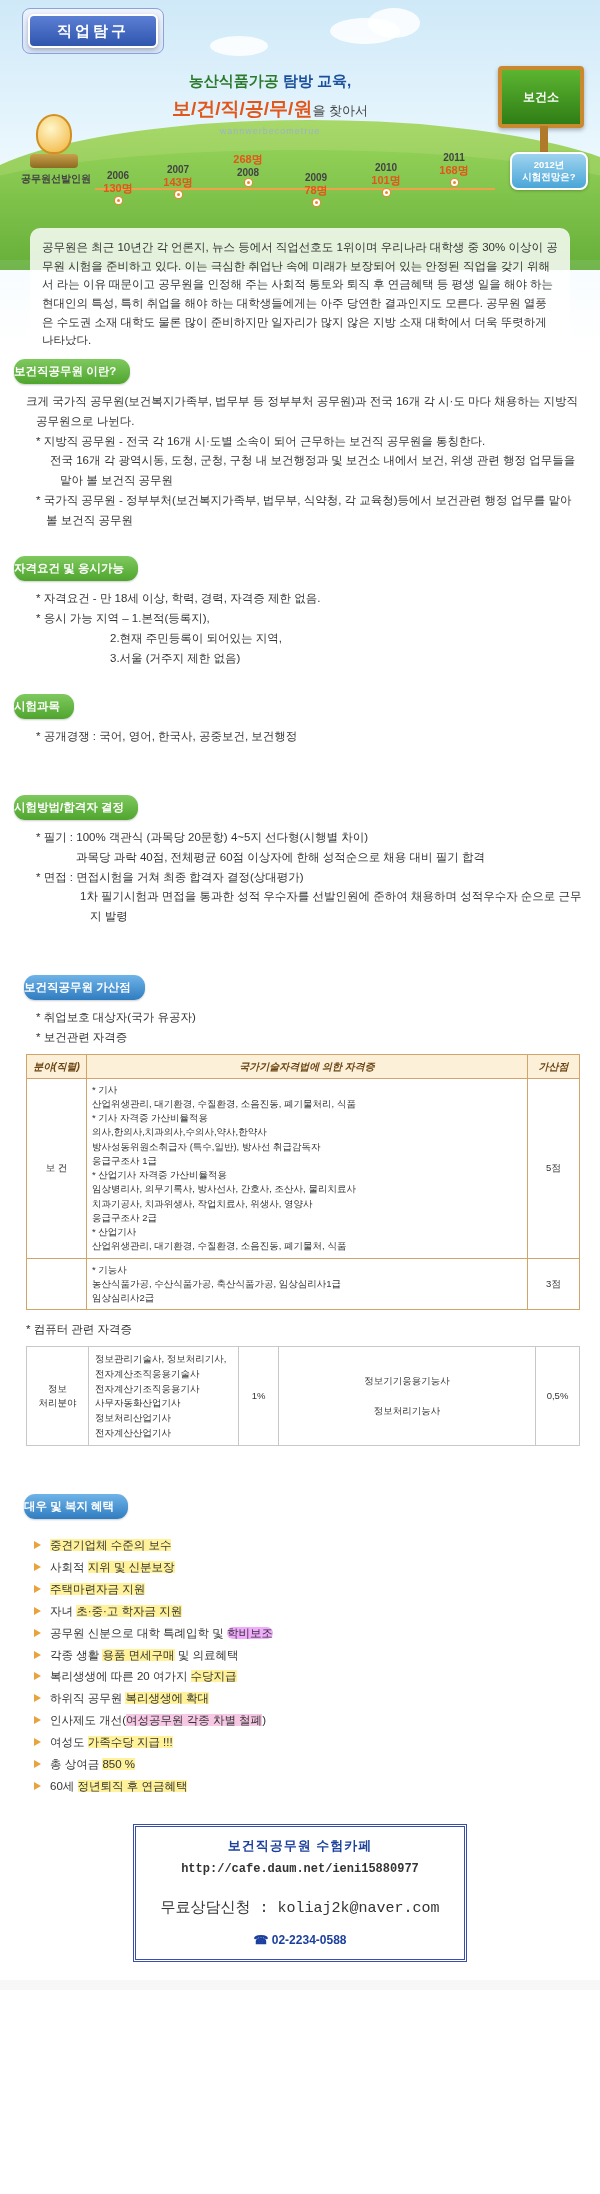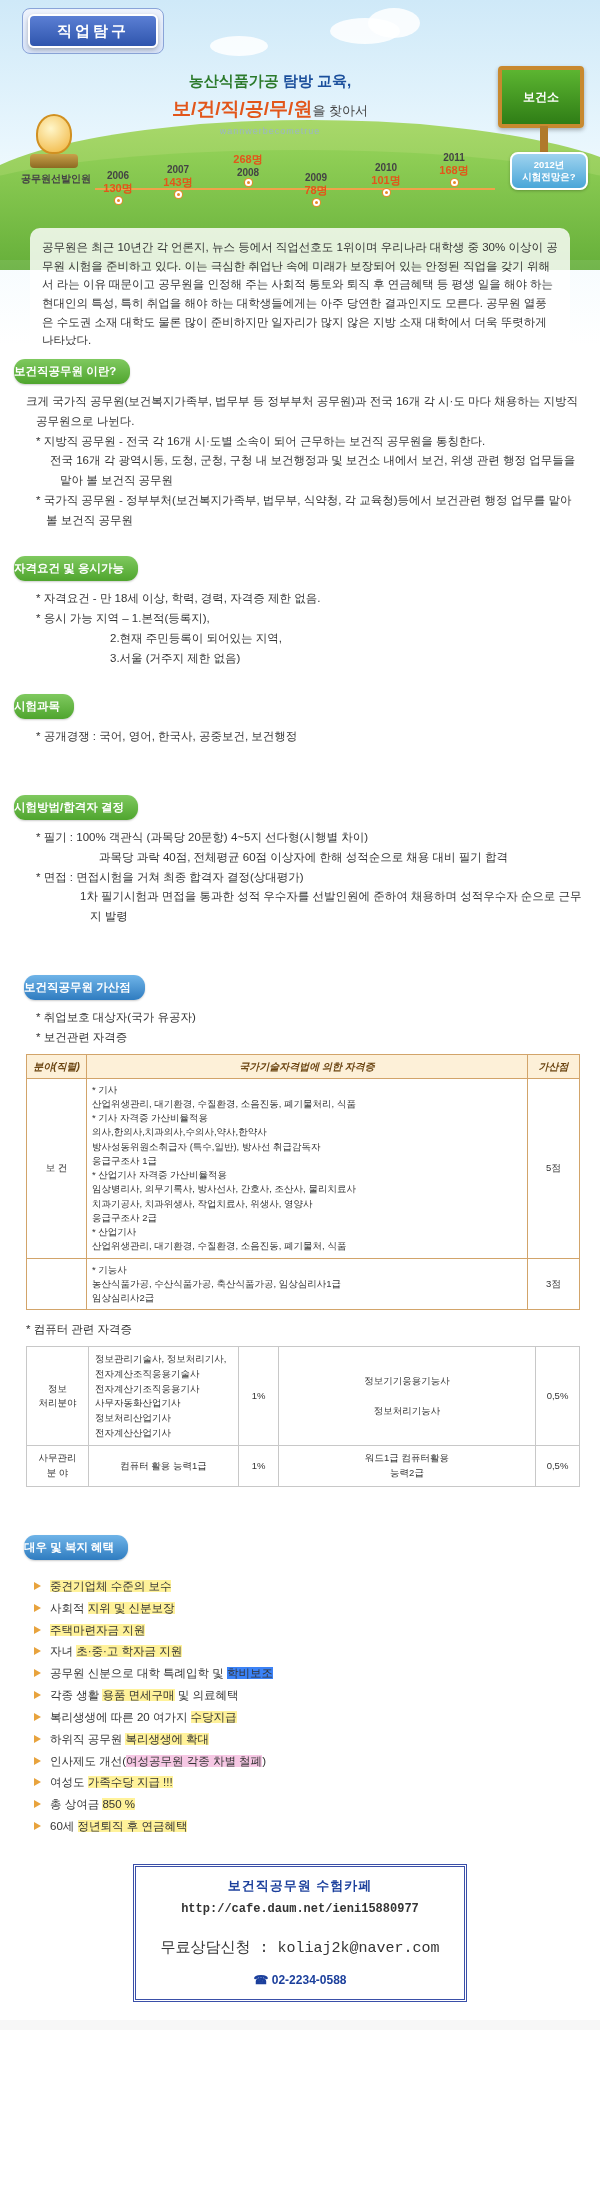--- a/index.html
+++ b/index.html
@@ -203,21 +203,21 @@
   }
   .benefit-item:before {
     content:"";
     position:absolute; left:0; top:6px;
     width:0; height:0;
     border-left:7px solid #e8a33d;
     border-top:4px solid transparent;
     border-bottom:4px solid transparent;
   }
   .hl-y { background:#fff29a; }
-  .hl-g { background:#3b82f6; }
+  .hl-g { background:#f0abfc;border-radius:6px; }
   .hl-p { background:#f6c8e4; }
 
   
   .footer {
     margin:26px auto 18px;
     width:334px;
     border:3px double #3a4fa8;
     padding:10px 8px 12px;
     text-align:center;
     background:#fff;
@@ -338,21 +338,21 @@
       <div class="bullet" style="margin-left:10px;">* 공개경쟁 : 국어, 영어, 한국사, 공중보건, 보건행정</div>
     </div>
   </div>
 
   <div class="spacer-lg"></div>
 
   <div class="sec-wrap">
     <div class="sec-head">시험방법/합격자 결정</div>
     <div class="sec-body">
       <div class="bullet" style="margin-left:10px;">* 필기 : 100% 객관식 (과목당 20문항) 4~5지 선다형(시행별 차이)</div>
-      <div class="bullet" style="margin-left:73px;">과목당 과락 40점, 전체평균 60점 이상자에 한해 성적순으로 채용 대비 필기 합격</div>
+      <div class="bullet" style="margin-left:50px;">과목당 과락 40점, 전체평균 60점 이상자에 한해 성적순으로 채용 대비 필기 합격</div>
       <div class="bullet" style="margin-left:10px;">* 면접 : 면접시험을 거쳐 최종 합격자 결정(상대평가)</div>
       <div class="bullet" style="margin-left:54px;">1차 필기시험과 면접을 통과한 성적 우수자를 선발인원에 준하여 채용하며 성적우수자 순으로 근무지 발령</div>
     </div>
   </div>
 
   <div class="spacer-lg"></div>
 
   <div class="sec-wrap">
     <div class="sec-head blue">보건직공무원 가산점</div>
     <div class="sec-body">
@@ -409,29 +409,20 @@
 전자계산기조직응용기사
 사무자동화산업기사
 정보처리산업기사
 전자계산산업기사</td>
           <td style="width:40px;">1%</td>
           <td style="white-space:pre-line;">정보기기응용기능사
 
 정보처리기능사</td>
           <td style="width:44px;">0,5%</td>
         </tr>
-        <tr>
-          <td style="white-space:pre-line;">사무관리
-분 야</td>
-          <td style="white-space:pre-line;">컴퓨터 활용 능력1급</td>
-          <td>1%</td>
-          <td style="white-space:pre-line;">워드1급 컴퓨터활용
-능력2급</td>
-          <td>0,5%</td>
-        </tr>
       </tbody>
     </table>
   </div>
 
   <div class="spacer-lg"></div>
 
   <div class="sec-wrap">
     <div class="sec-head blue">대우 및 복지 혜택</div>
     <div class="benefits">
       <div class="benefit-item"><span></span><span class="hl-y">중견기업체 수준의 보수</span><span></span></div>

